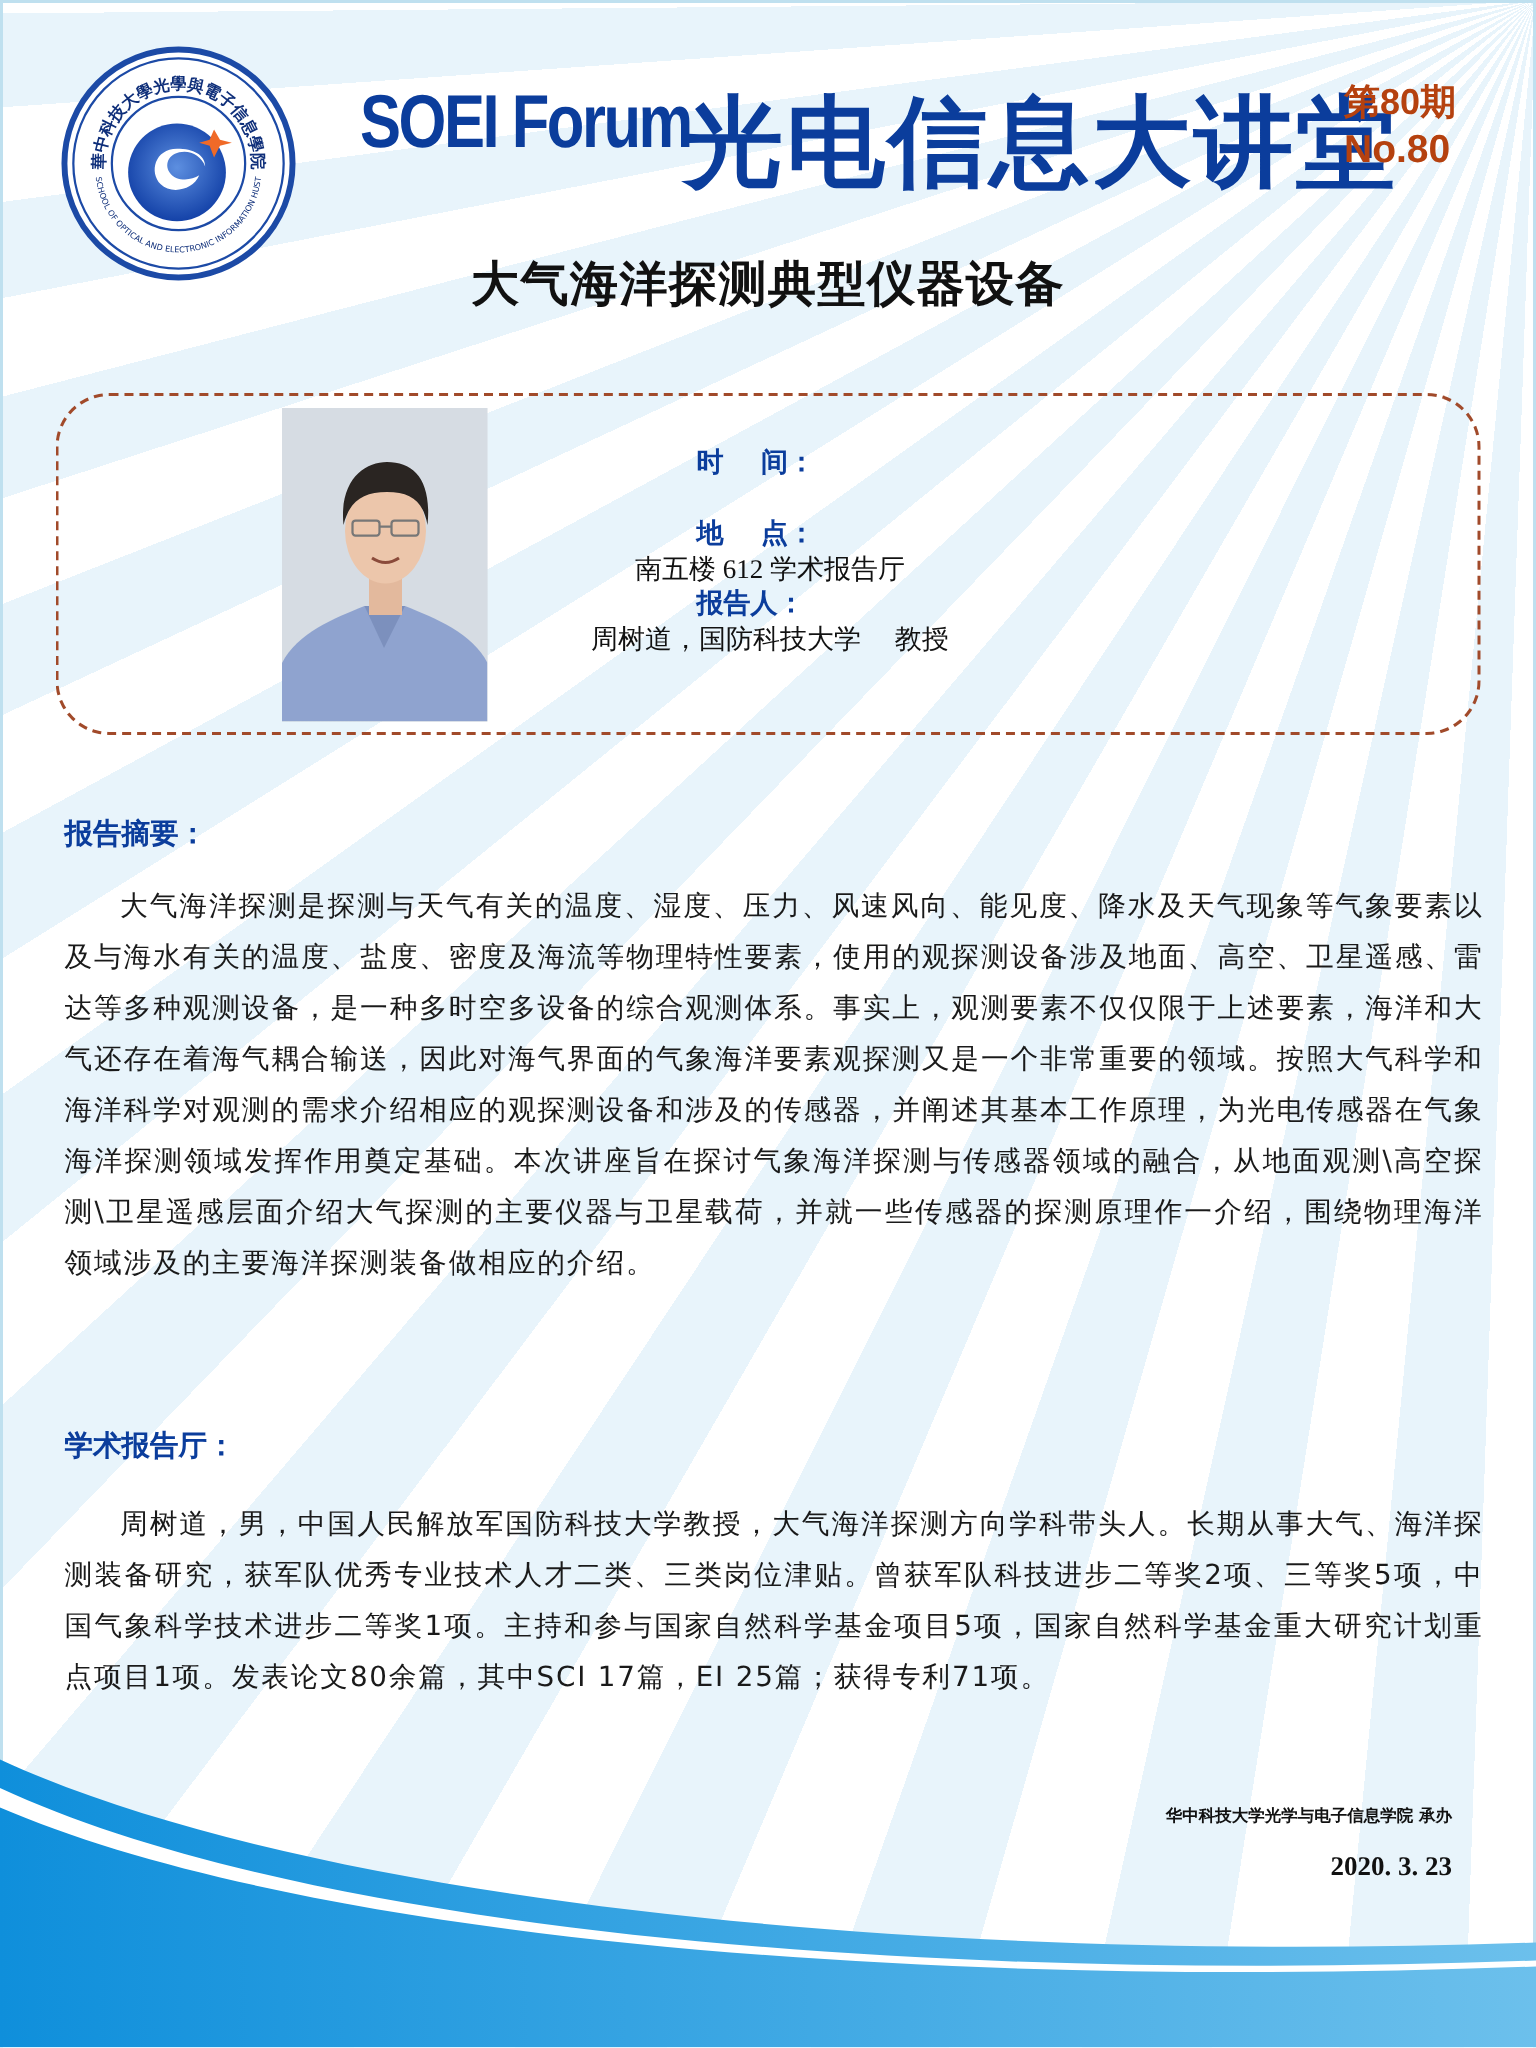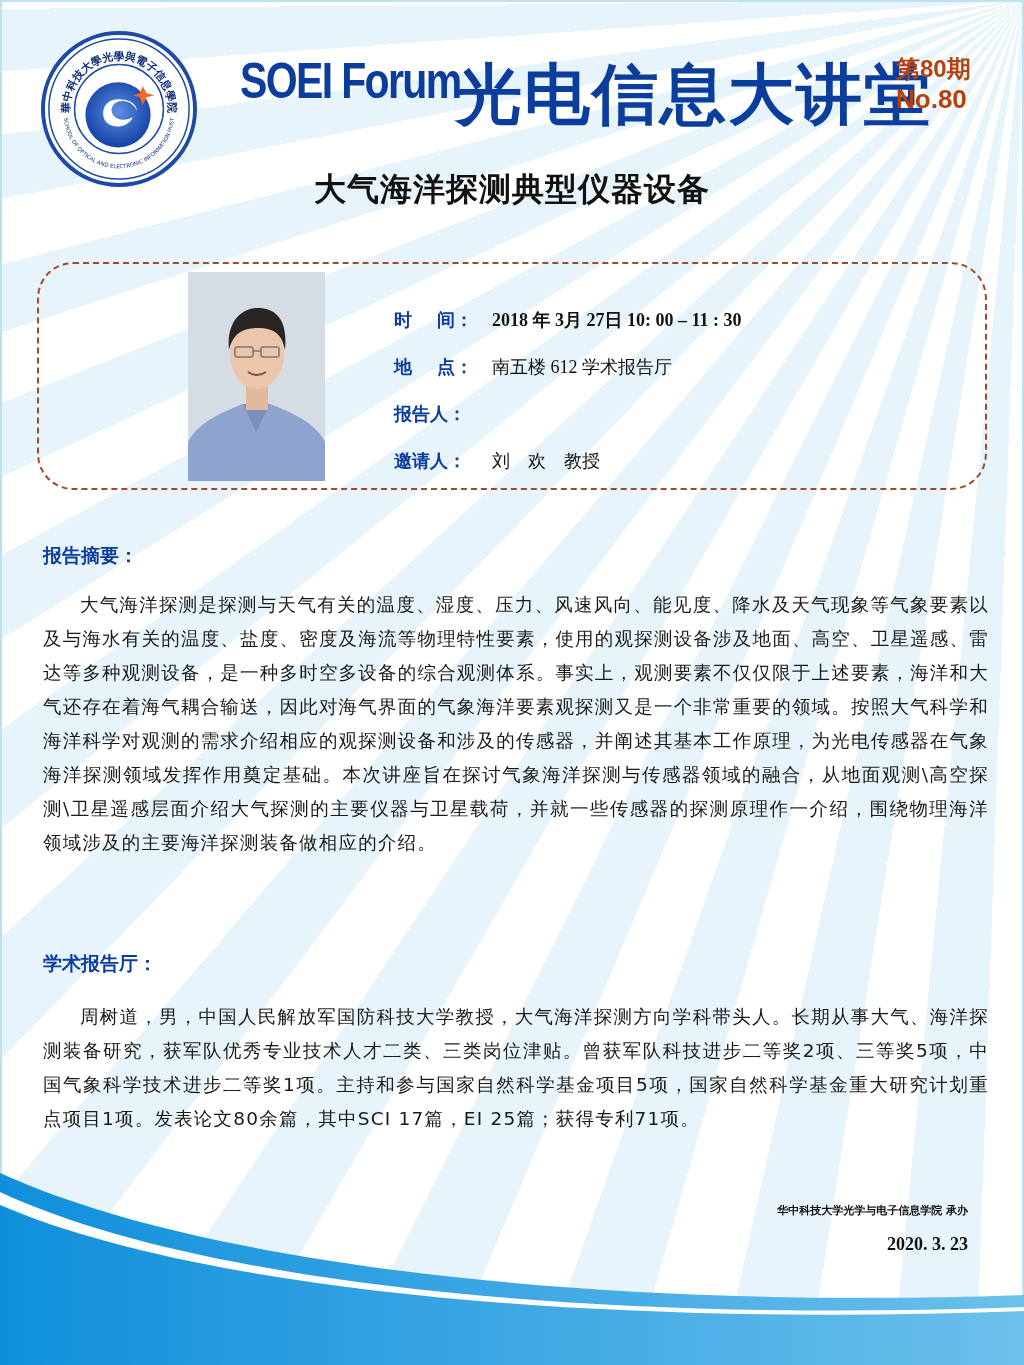--- a/index.html
+++ b/index.html
@@ -49,21 +49,21 @@
   .info-box {
     position: absolute; left: 37px; top: 262px; width: 950px; height: 228px;
     border: 2.5px dashed #a14a2a; border-radius: 36px; box-sizing: border-box;
   }
   .photo {
     position: absolute; left: 188px; top: 272px; width: 137px; height: 209px;
     background: linear-gradient(180deg, #d9dee4 0%, #cfd5dc 100%);
     overflow: hidden;
   }
   .info-rows { position: absolute; left: 394px; top: 296px; }
-  .info-row { display: flex; height: 47px; align-items: center; }
+  .info-row { display: flex; height: 47px; align-items: center; flex-direction: column; }
   .info-label {
     width: 98px; font-size: 18px; font-weight: bold; color: #0b3d9c;
     white-space: pre;
   }
   .info-value {
     font-size: 18px; color: #111; font-family: "Liberation Serif", "DejaVu Sans", serif;
     white-space: pre;
   }
   .info-value.b { font-weight: bold; }
 
@@ -140,32 +140,28 @@
     <rect x="47" y="75" width="18" height="10" rx="2" fill="none" stroke="#777" stroke-width="1.5"></rect>
     <rect x="73" y="75" width="18" height="10" rx="2" fill="none" stroke="#777" stroke-width="1.5"></rect>
     <line x1="65" y1="79" x2="73" y2="79" stroke="#777" stroke-width="1.5"></line>
     <path d="M 60 100 Q 69 106 78 100" fill="none" stroke="#8a4a3a" stroke-width="2"></path>
   </svg>
 </div>
 
 <div class="info-rows">
   <div class="info-row">
     <span class="info-label">时    间：</span>
-    <span class="info-value b">2018 年 3月 27日 10: 00 – 11 : 30</span>
   </div>
   <div class="info-row">
     <span class="info-label">地    点：</span>
     <span class="info-value">南五楼 612 学术报告厅</span>
   </div>
   <div class="info-row">
     <span class="info-label">报告人：</span>
-  </div>
-  <div class="info-row">
-    <span class="info-label">邀请人：</span>
-    <span class="info-value">刘    欢    教授</span>
+    <span class="info-value">周树道，国防科技大学     教授</span>
   </div>
 </div>
 
 <div class="section-head" style="top:543px;">报告摘要：</div>
 <div class="para" style="top:588px;">大气海洋探测是探测与天气有关的温度、湿度、压力、风速风向、能见度、降水及天气现象等气象要素以及与海水有关的温度、盐度、密度及海流等物理特性要素，使用的观探测设备涉及地面、高空、卫星遥感、雷达等多种观测设备，是一种多时空多设备的综合观测体系。事实上，观测要素不仅仅限于上述要素，海洋和大气还存在着海气耦合输送，因此对海气界面的气象海洋要素观探测又是一个非常重要的领域。按照大气科学和海洋科学对观测的需求介绍相应的观探测设备和涉及的传感器，并阐述其基本工作原理，为光电传感器在气象海洋探测领域发挥作用奠定基础。本次讲座旨在探讨气象海洋探测与传感器领域的融合，从地面观测\高空探测\卫星遥感层面介绍大气探测的主要仪器与卫星载荷，并就一些传感器的探测原理作一介绍，围绕物理海洋领域涉及的主要海洋探测装备做相应的介绍。</div>
 
 <div class="section-head" style="top:951px;">学术报告厅：</div>
 <div class="para" style="top:1000px;">周树道，男，中国人民解放军国防科技大学教授，大气海洋探测方向学科带头人。长期从事大气、海洋探测装备研究，获军队优秀专业技术人才二类、三类岗位津贴。曾获军队科技进步二等奖2项、三等奖5项，中国气象科学技术进步二等奖1项。主持和参与国家自然科学基金项目5项，国家自然科学基金重大研究计划重点项目1项。发表论文80余篇，其中SCI 17篇，EI 25篇；获得专利71项。</div>
 
 <div class="footer-org">华中科技大学光学与电子信息学院 承办</div>

